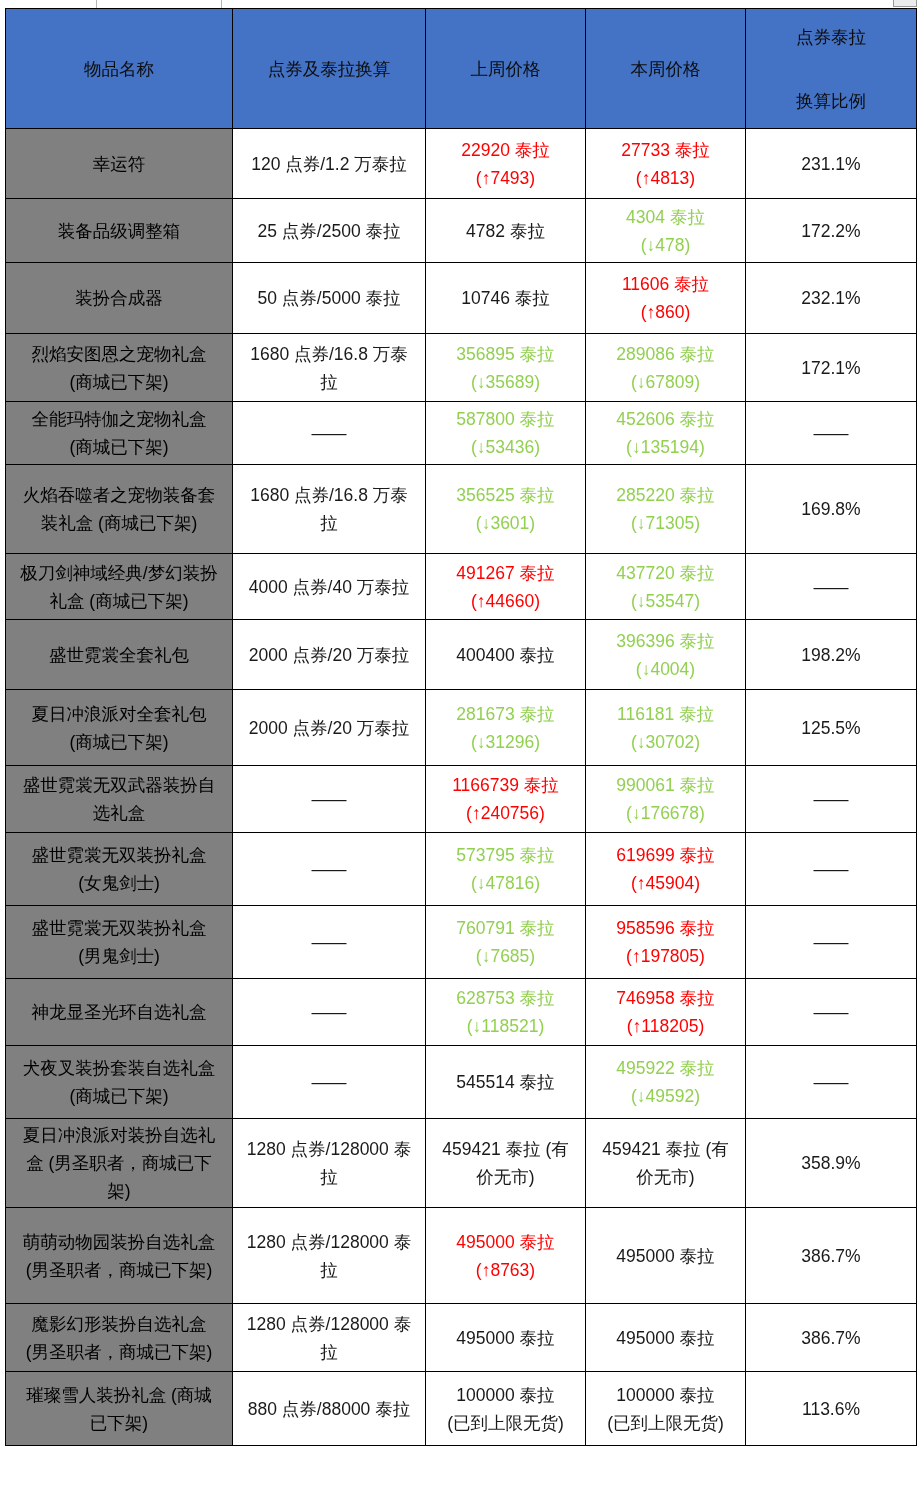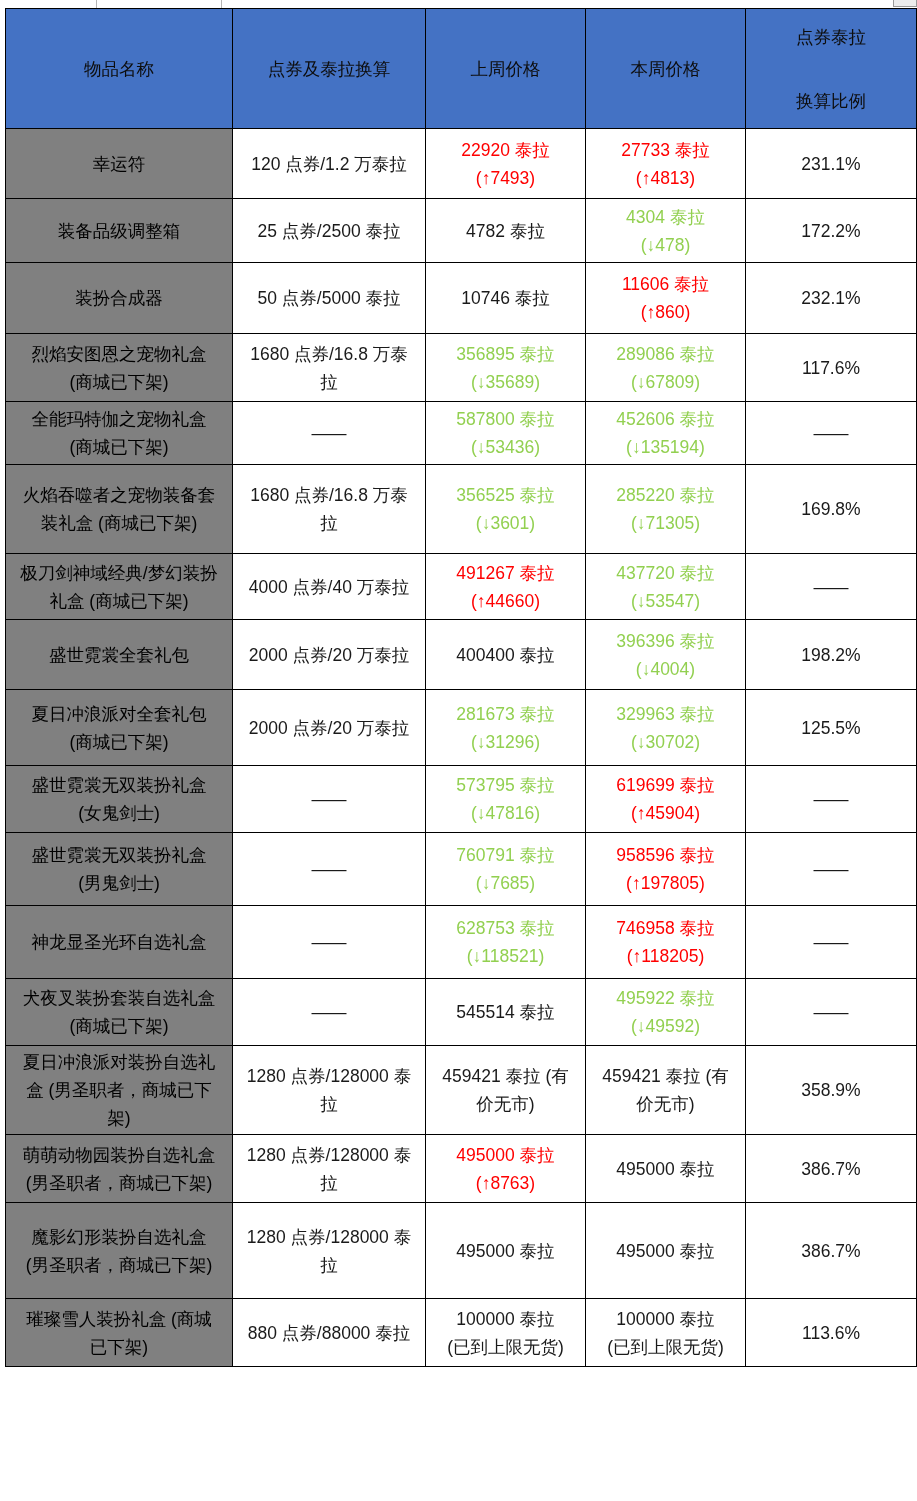--- a/index.html
+++ b/index.html
@@ -152,21 +152,21 @@
         <td class="name">烈焰安图恩之宠物礼盒 (商城已下架)</td>
         <td class="conv">1680 点券/16.8 万泰拉</td>
         <td class="price green">
           <div>356895 泰拉</div>
           <div>(↓35689)</div>
         </td>
         <td class="price green">
           <div>289086 泰拉</div>
           <div>(↓67809)</div>
         </td>
-        <td class="ratio">117.6%</td>
+        <td class="ratio">172.1%</td>
       </tr>
       <tr>
         <td class="name">全能玛特伽之宠物礼盒 (商城已下架)</td>
         <td class="conv">——</td>
         <td class="price green">
           <div>587800 泰拉</div>
           <div>(↓53436)</div>
         </td>
         <td class="price green">
           <div>452606 泰拉</div>
@@ -213,24 +213,37 @@
         <td class="ratio">198.2%</td>
       </tr>
       <tr>
         <td class="name">夏日冲浪派对全套礼包 (商城已下架)</td>
         <td class="conv">2000 点券/20 万泰拉</td>
         <td class="price green">
           <div>281673 泰拉</div>
           <div>(↓31296)</div>
         </td>
         <td class="price green">
-          <div>329963 泰拉</div>
+          <div>116181 泰拉</div>
           <div>(↓30702)</div>
         </td>
         <td class="ratio">125.5%</td>
+      </tr>
+      <tr>
+        <td class="name">盛世霓裳无双武器装扮自选礼盒</td>
+        <td class="conv">——</td>
+        <td class="price red">
+          <div>1166739 泰拉</div>
+          <div>(↑240756)</div>
+        </td>
+        <td class="price green">
+          <div>990061 泰拉</div>
+          <div>(↓176678)</div>
+        </td>
+        <td class="ratio">——</td>
       </tr>
       <tr>
         <td class="name">盛世霓裳无双装扮礼盒 (女鬼剑士)</td>
         <td class="conv">——</td>
         <td class="price green">
           <div>573795 泰拉</div>
           <div>(↓47816)</div>
         </td>
         <td class="price red">
           <div>619699 泰拉</div>

